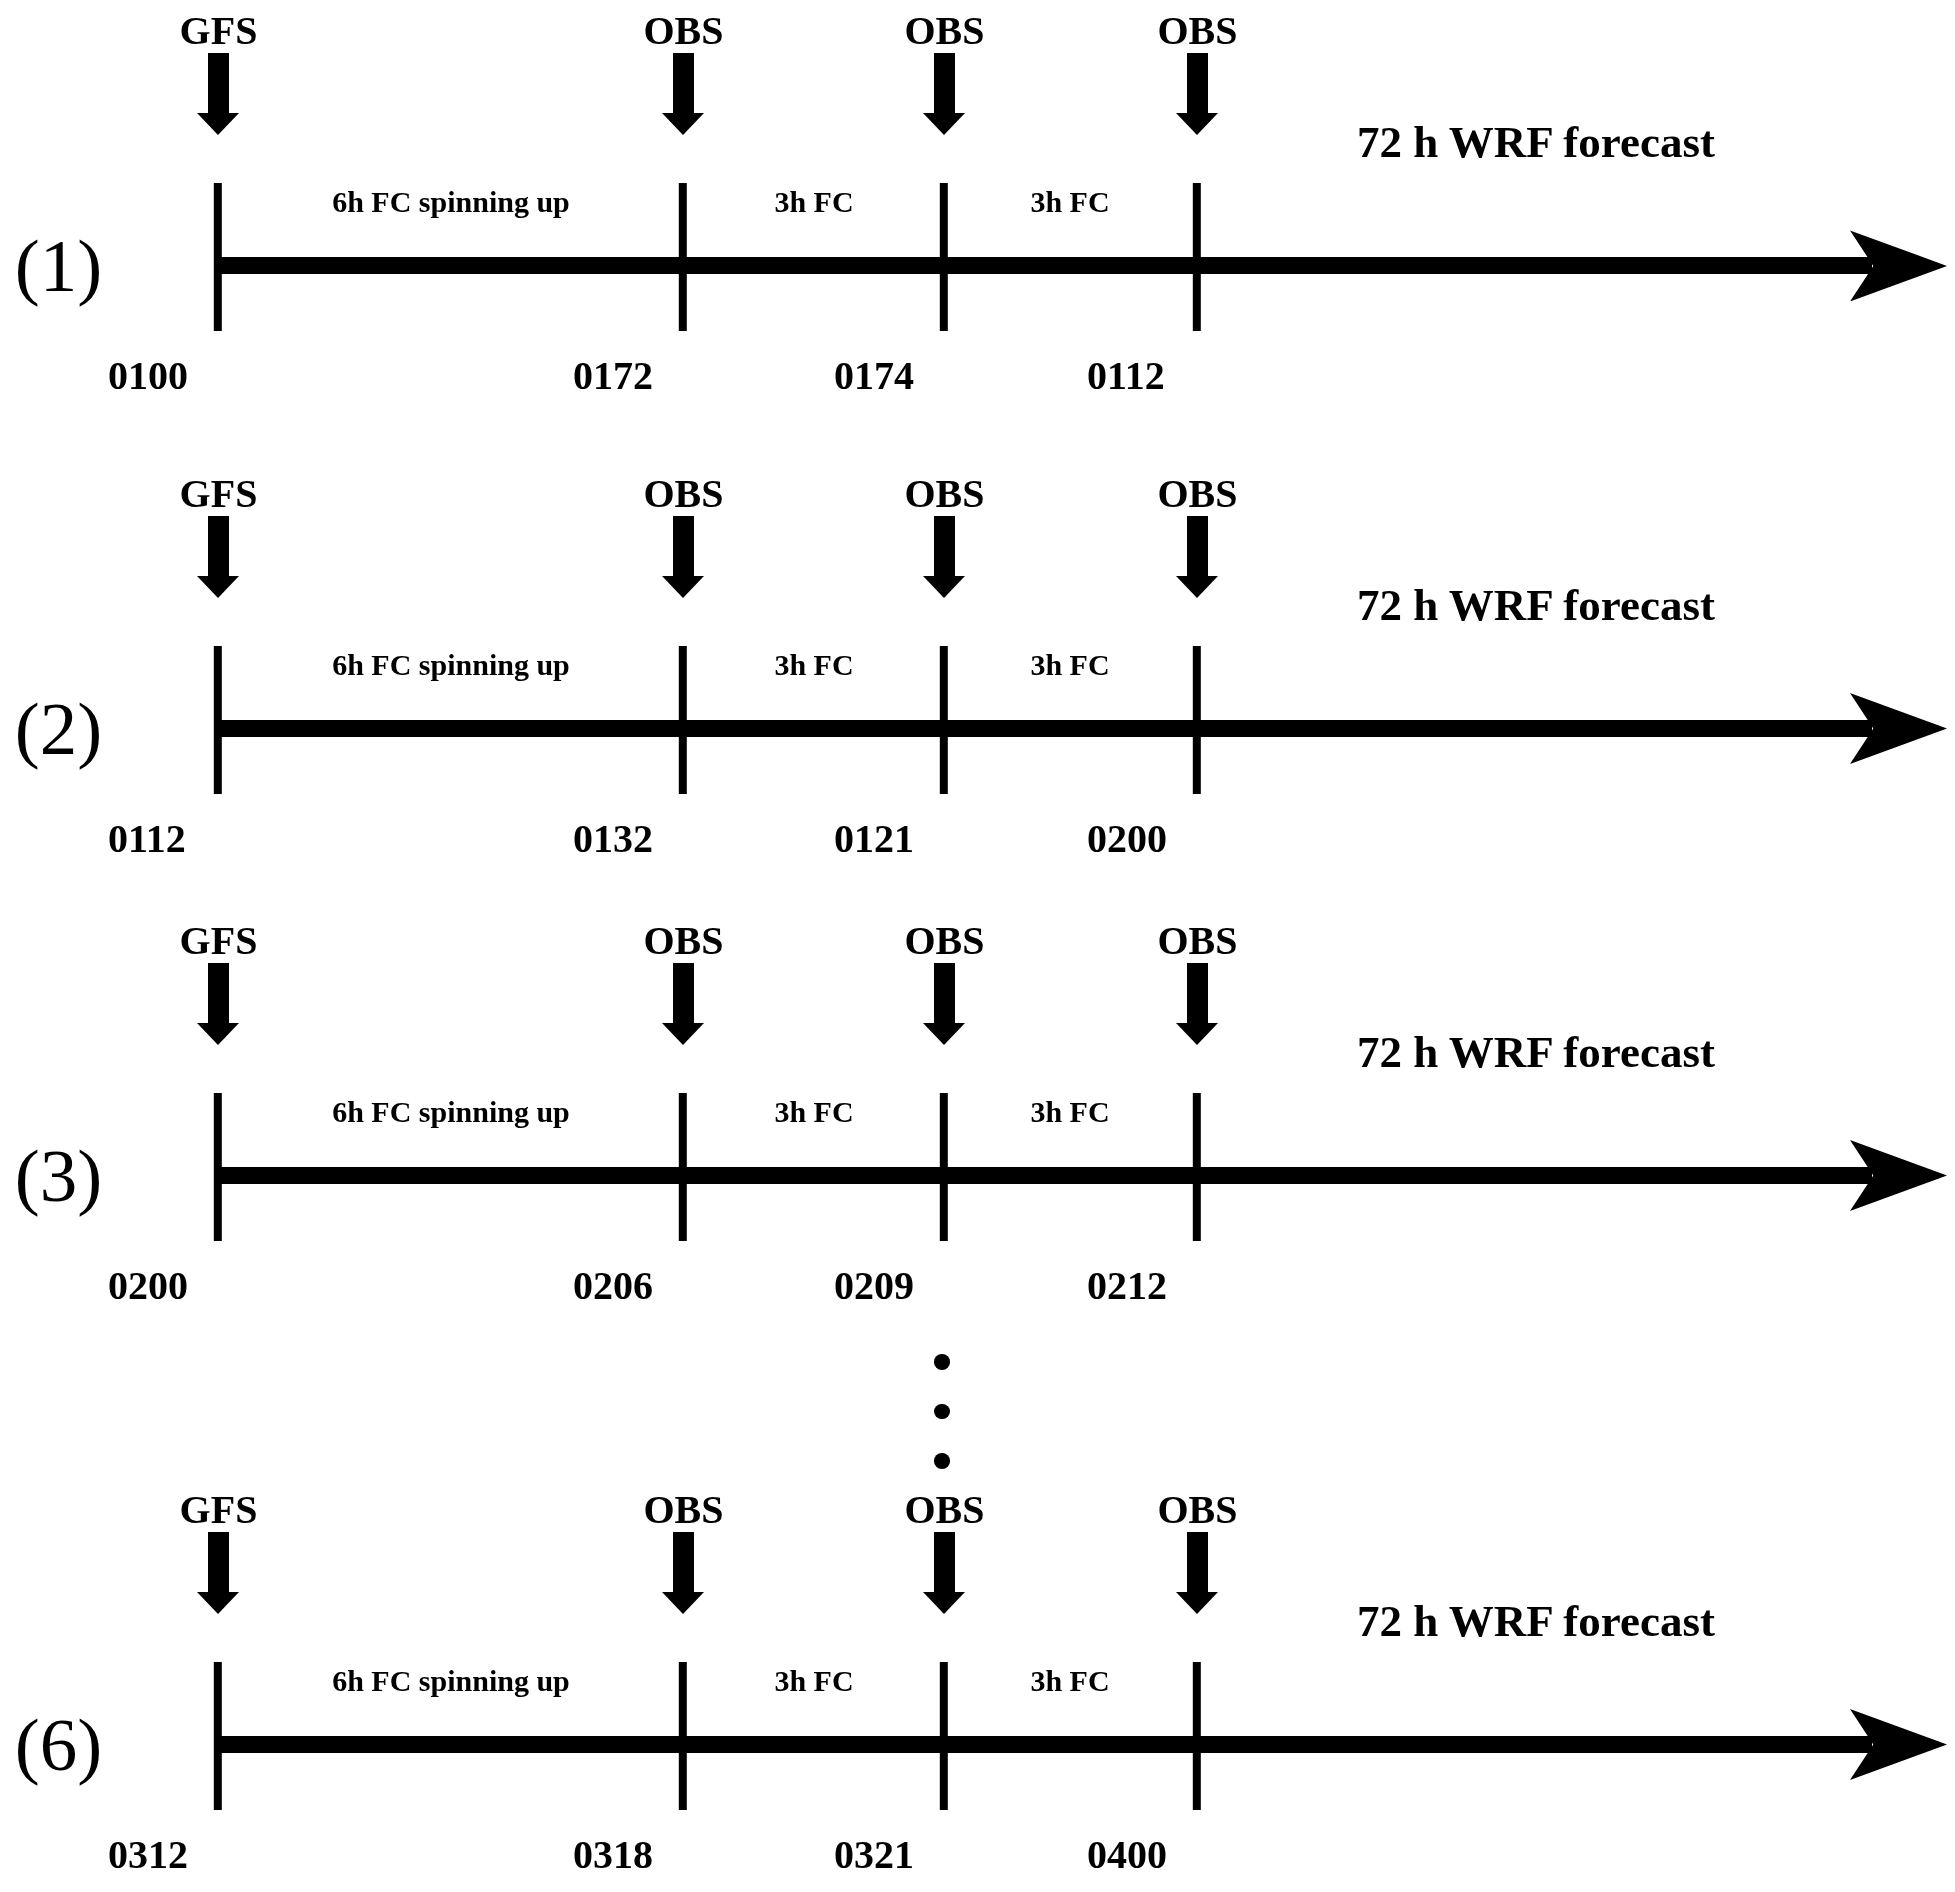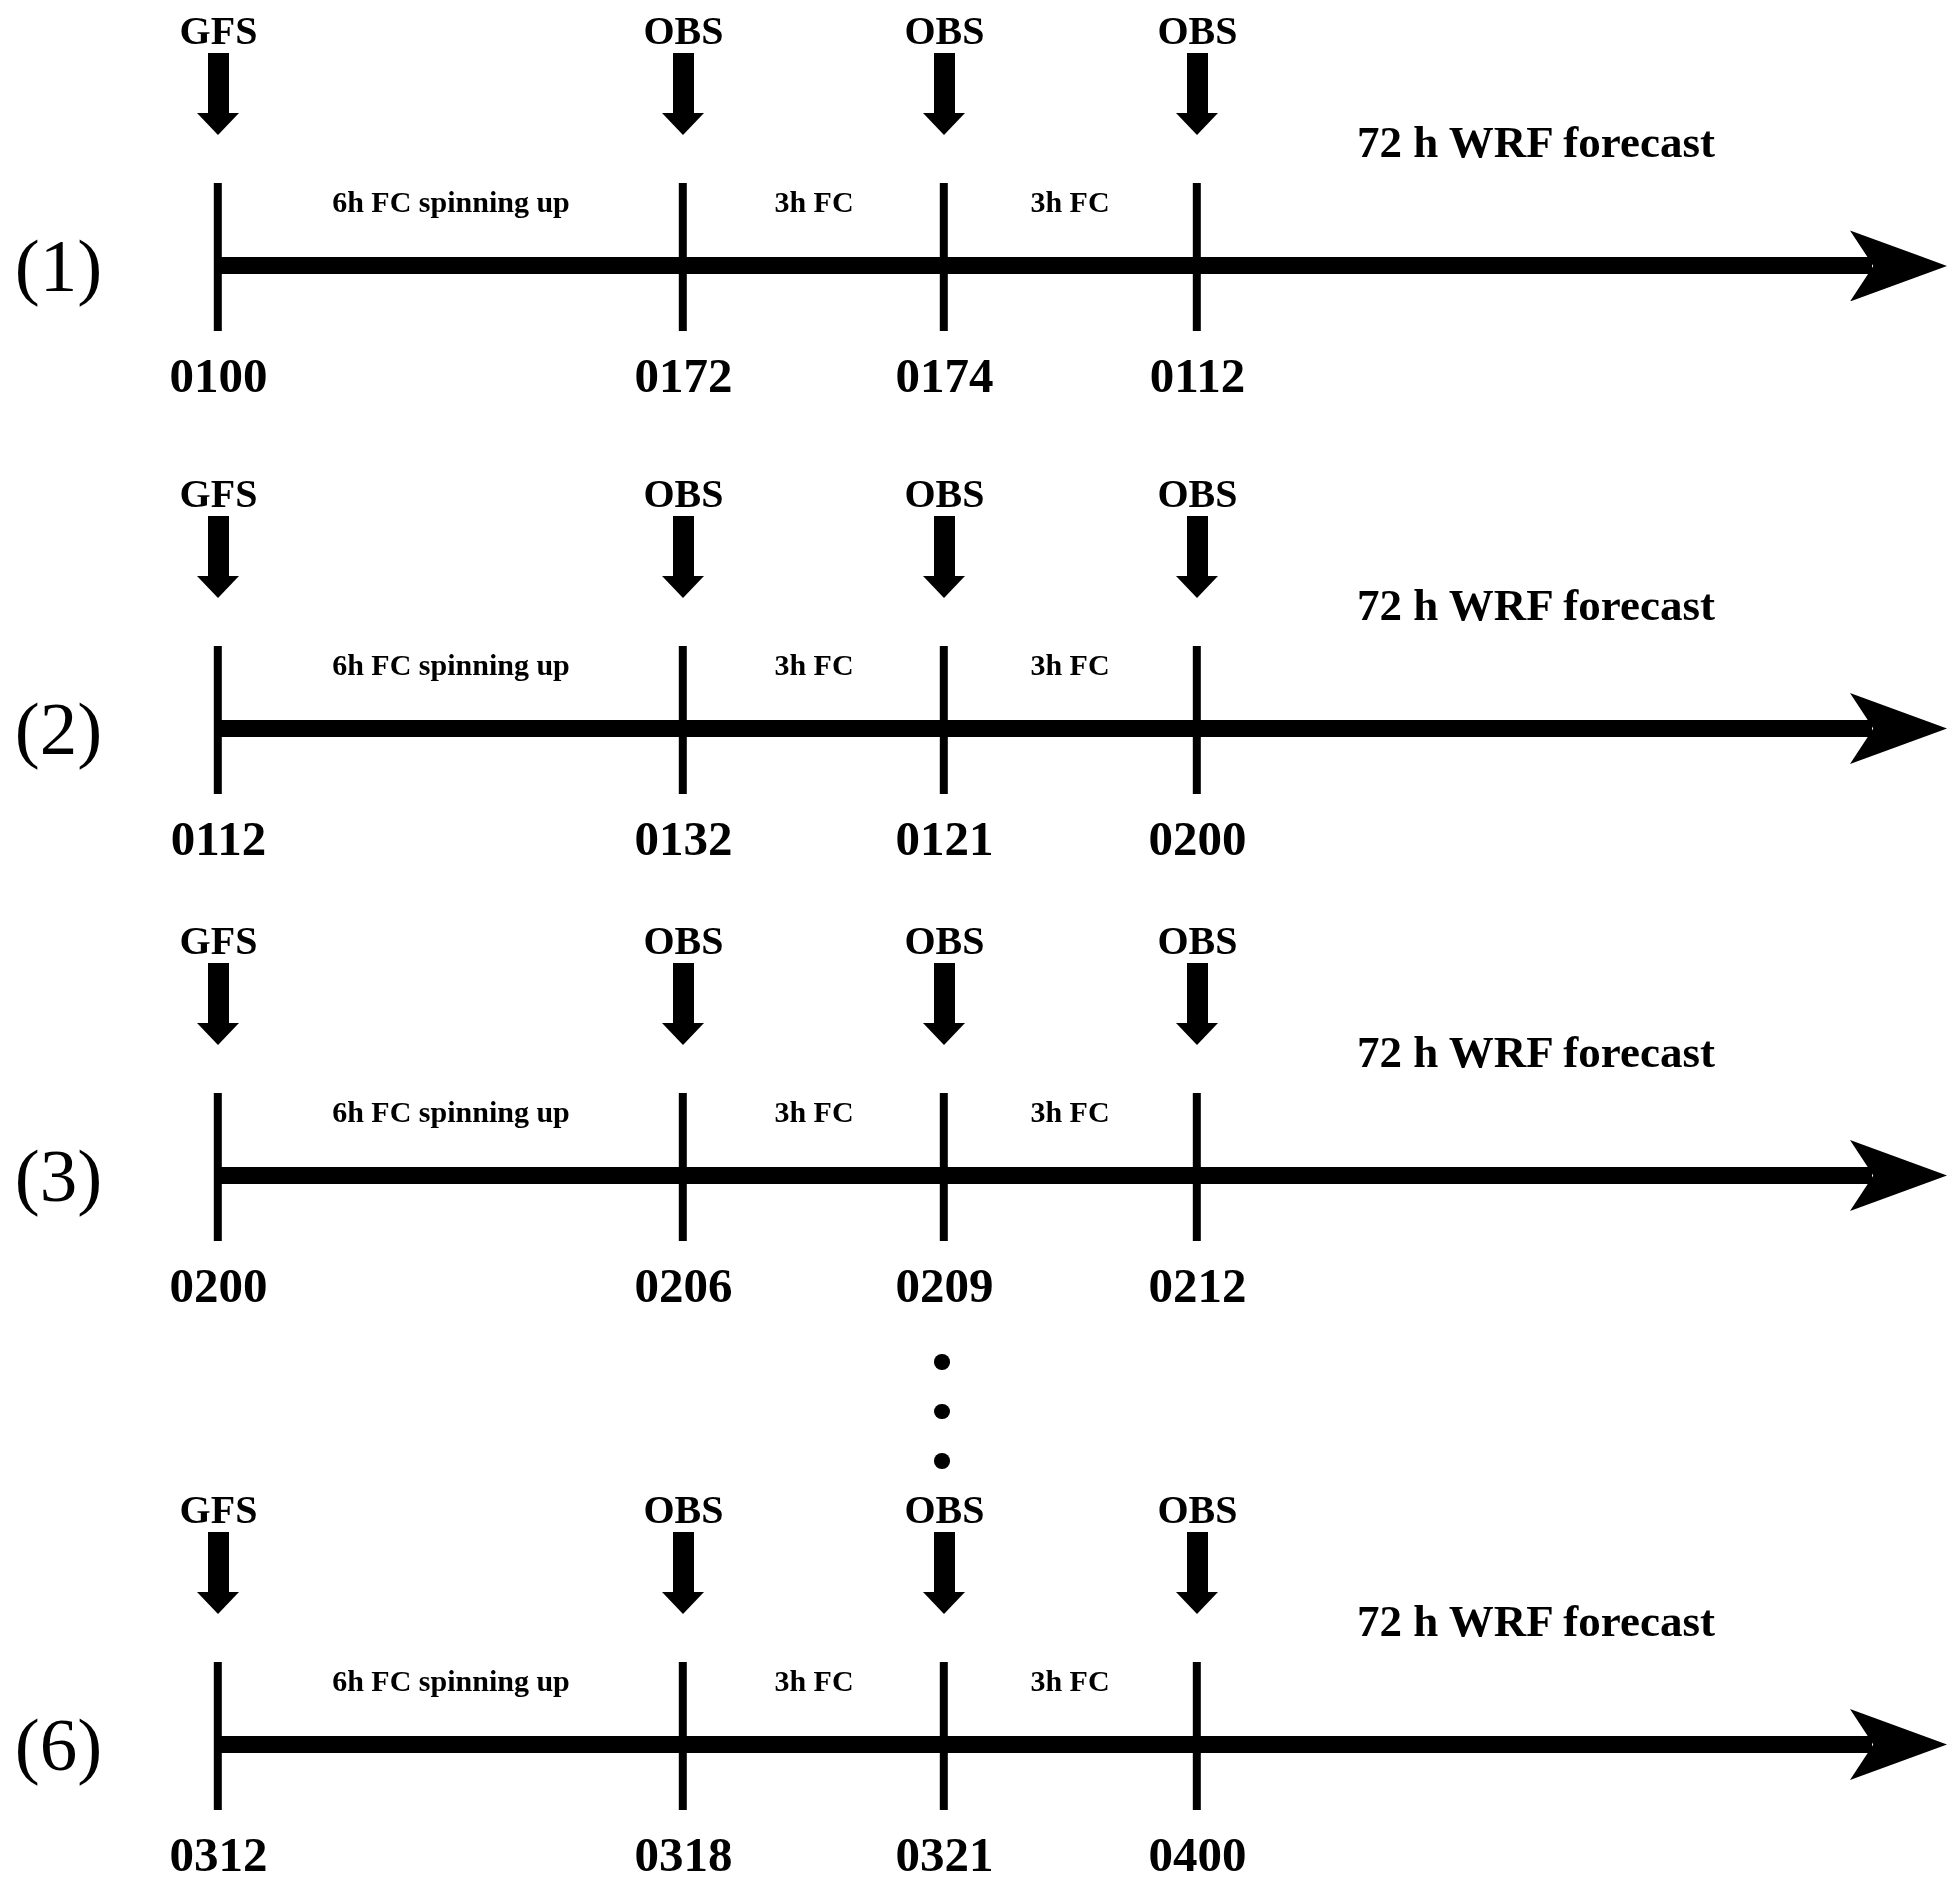--- a/index.html
+++ b/index.html
@@ -122,22 +122,21 @@
     transform: translateX(-50%);
     margin-left: 31px;
   }
   .time {
     position: absolute;
     top: 341px;
     width: 221px;
     margin-left: -110px;
     height: 54px;
     line-height: 54px;
-    text-align: center;
-    font-size: 49px;
+    font-size: 40px;
     font-weight: 700;
   }
   .dots {
     position: absolute;
     left: 942px;
     top: 1354px;
     width: 15.6px;
     margin-left: -7.8px;
   }
   .dot {

